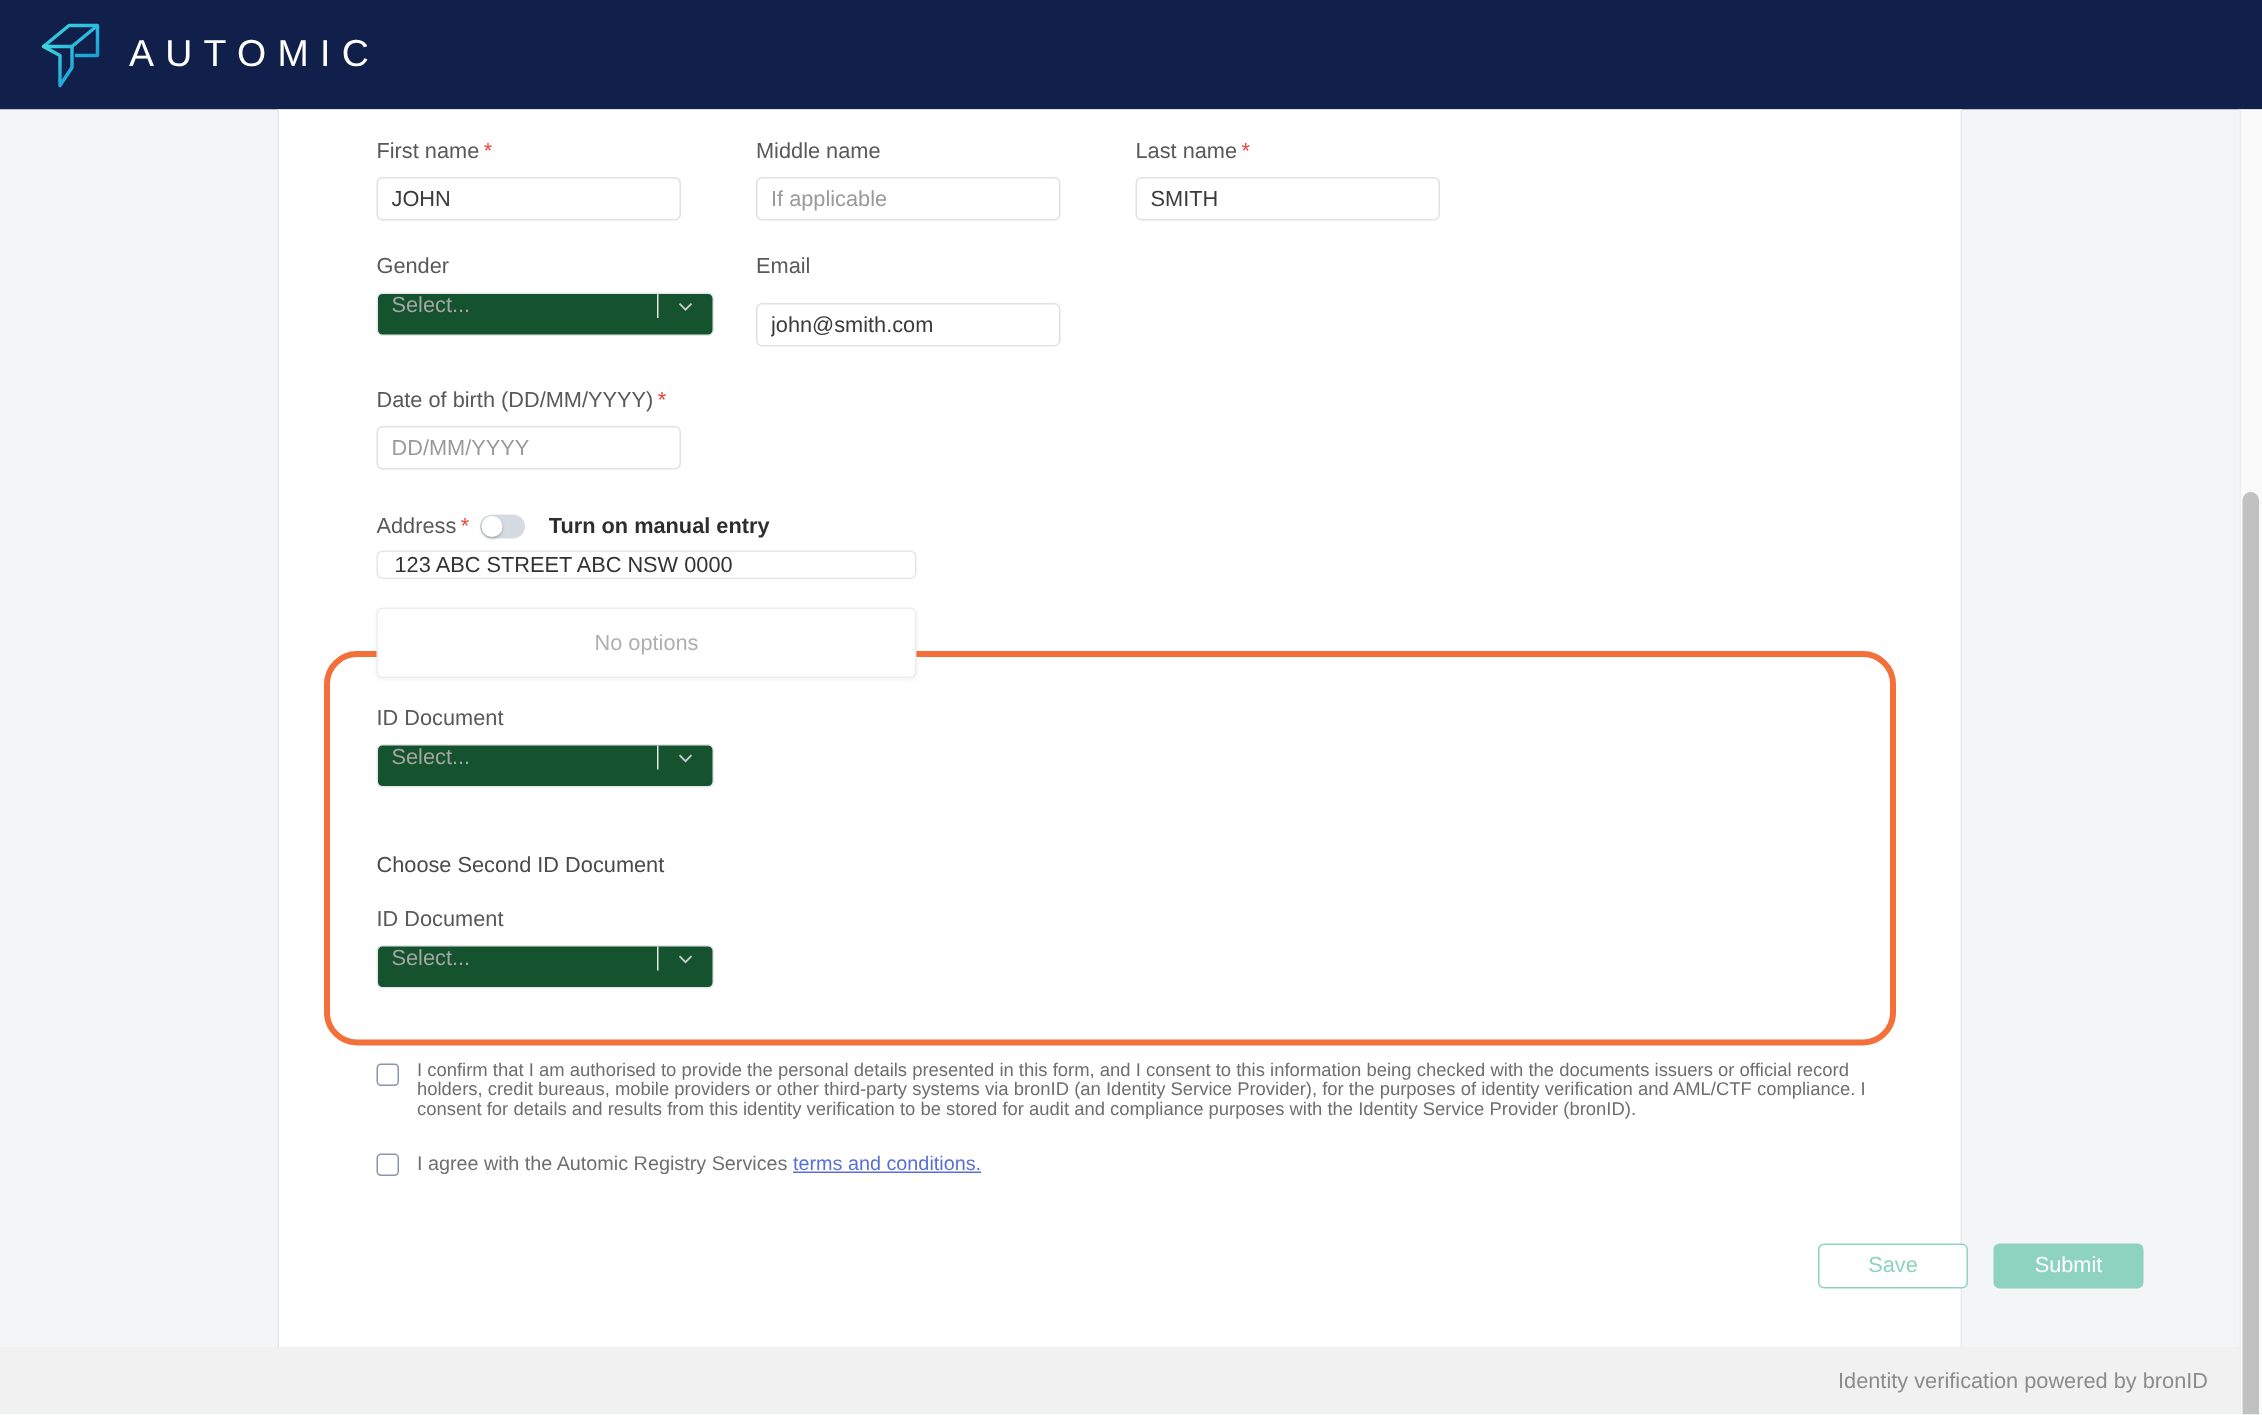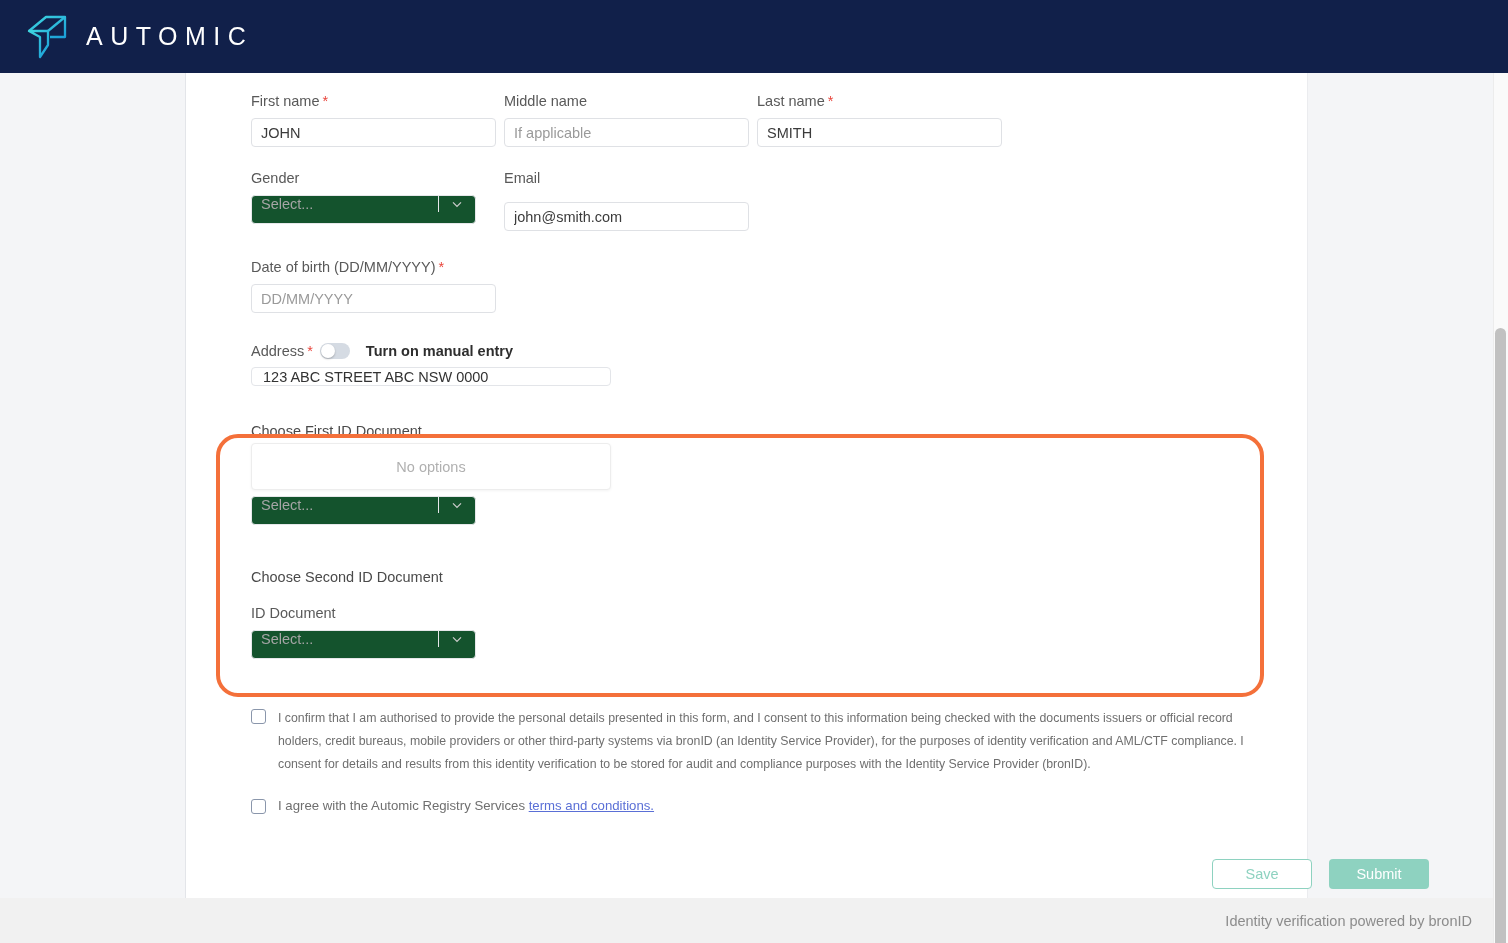--- a/index.html
+++ b/index.html
@@ -69,21 +69,21 @@
   .field { position: relative; }
   .label {
     font-size: 14.5px;
     color: #595959;
     margin-bottom: 9px;
     white-space: nowrap;
   }
   .req { color: #e8453c; margin-left: 3px; }
 
   .txt {
-    width: 245px; height: 29px;
+    width: 203px; height: 29px;
     border: 1px solid #dfe1e5;
     border-radius: 4px;
     background: #fff;
     padding: 0 9px;
     font-size: 14.5px;
     color: #3b3b3b;
     font-family: "Liberation Sans", sans-serif;
     outline: none;
   }
   .txt::placeholder { color: #9a9a9a; }
@@ -142,21 +142,20 @@
   .addr-menu {
     position: absolute;
     left: 0; top: 38px;
     width: 360px; height: 47px;
     background: #ffffff;
     border: 1px solid #ededed;
     border-radius: 4px;
     box-shadow: 0 1px 3px rgba(0,0,0,.05);
     display: flex; align-items: center; justify-content: center;
     z-index: 5;
-    margin-top: 38px;
   }
   .addr-menu span {
     font-size: 14.5px; color: #b0b0b0;
   }
 
   
   .highlight {
     position: absolute;
     left: 216px; top: 434px;
     width: 1048px; height: 263px;
@@ -176,21 +175,21 @@
   .cbox {
     width: 15px; height: 15px; flex: 0 0 15px;
     border: 1.6px solid #8a96ab;
     border-radius: 3px;
     background: #fff;
     margin-top: 2px;
   }
   .consent-text {
     margin-left: 12px;
     font-size: 12.3px;
-    line-height: 23px;
+    line-height: 13px;
     color: #6f6f6f;
     max-width: 985px;
   }
   .consent-text2 {
     margin-left: 12px;
     font-size: 13.2px;
     color: #6f6f6f;
     line-height: 17px;
   }
   .tc-link {

